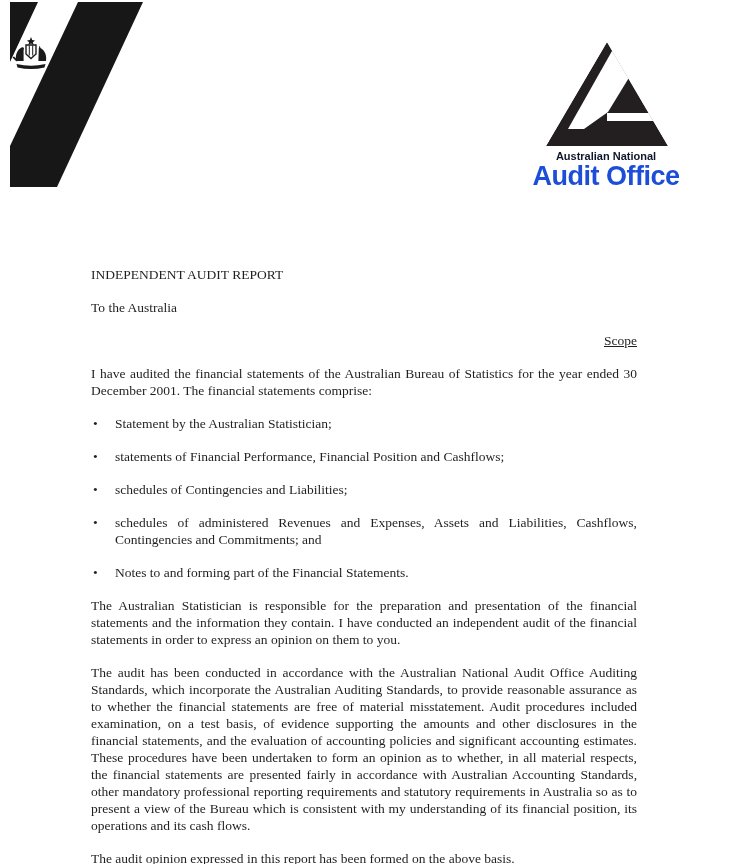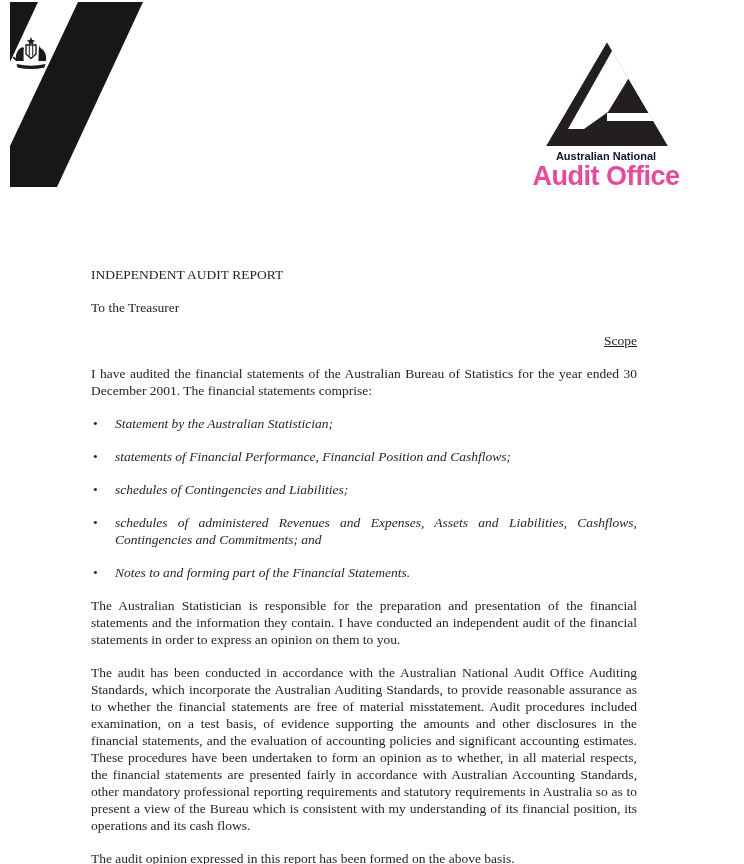--- a/index.html
+++ b/index.html
@@ -23,39 +23,39 @@
   .anao{position:absolute;left:520px;top:38px;width:172px;text-align:center;}
   .anao-mark{display:block;margin:0 auto;}
   .anao-line1{
     font-family:"Liberation Sans", sans-serif;
     font-weight:bold;font-size:11px;line-height:15px;
     color:#0f172a;letter-spacing:0px;margin-top:1px;
   }
   .anao-line2{
     font-family:"Liberation Sans", sans-serif;
     font-weight:bold;font-size:27px;line-height:24px;
-    color:#ec4899;letter-spacing:-0.5px;
+    color:#1d4ed8;letter-spacing:-0.5px;
   }
   
   .content{
     position:absolute;left:91px;top:266px;width:546px;
     font-size:13.5px;line-height:17px;color:#1f1f1f;
   }
   .content p{margin:0 0 16px 0;}
   .para{text-align:justify;}
   .h{font-weight:normal;}
   .h.u{text-decoration:underline;text-align:right;}
   ul.blist{list-style:none;margin:0 0 16px 0;padding:0;}
   ul.blist li{
     display:flex;align-items:flex-start;
     margin:0 0 16px 0;
   }
   ul.blist li:last-child{margin-bottom:16px;}
   .dot{width:22px;flex:0 0 22px;padding-left:2px;}
-  .bt{flex:1 1 auto;text-align:justify;font-style:italic;}
+  .bt{flex:1 1 auto;text-align:justify;}
 </style>
 </head>
 <body>
 
 <div class="page">
 
   <svg class="stripes" width="150" height="190" viewBox="0 0 150 190">
     <polygon points="10,2 38,2 10,62" fill="#171717"></polygon>
     <polygon points="78,2 143,2 57,187 10,187 10,146" fill="#171717"></polygon>
   </svg>
@@ -93,21 +93,21 @@
       </g>
     </svg>
     <div class="anao-line1">Australian National</div>
     <div class="anao-line2">Audit Office</div>
   </div>
 
   <div class="content">
 
     <p class="h">INDEPENDENT AUDIT REPORT</p>
 
-    <p class="h">To the Treasurer</p>
+    <p class="h">To the Australia</p>
 
     <p class="h u">Scope</p>
 
     <p class="para">I have audited the financial statements of the Australian Bureau of Statistics for the year ended 30 December 2001. The financial statements comprise:</p>
 
     <ul class="blist">
       <li>
         <span class="dot">•</span>
         <span class="bt">Statement by the Australian Statistician;</span>
       </li>

